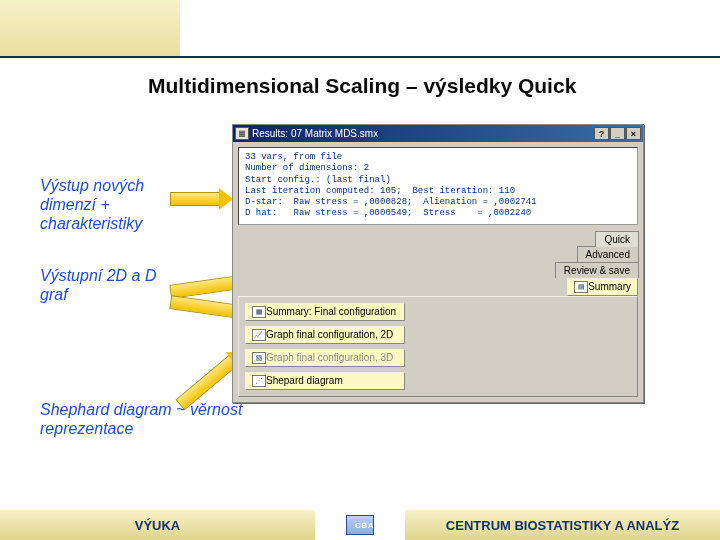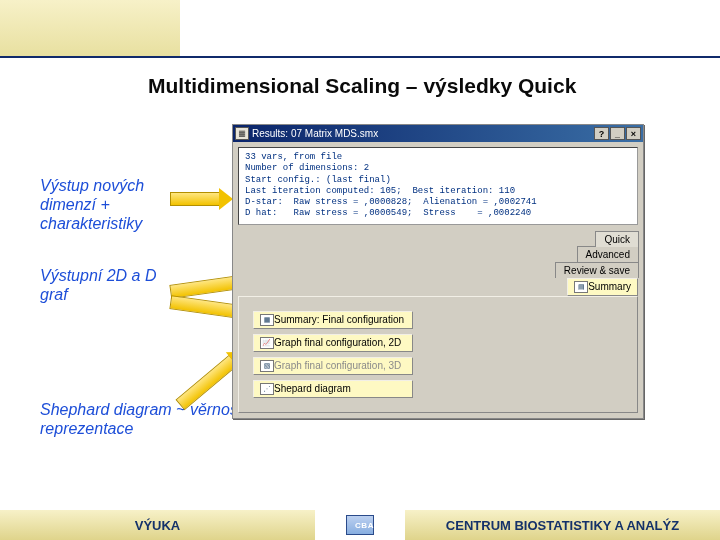--- a/index.html
+++ b/index.html
@@ -145,21 +145,21 @@
     border-left-color: #f2efe6;
     font-size: 10px;
     min-height: 18px;
   }
   .btn.wide { width: 160px; }
   .panel {
     margin: 0 5px 5px 5px;
     border: 1px solid #888;
     border-top-color: #f2efe6;
     border-left-color: #f2efe6;
-    padding: 14px;
+    padding: 6px;
     display: flex;
     gap: 8px;
     background: #d2cec3;
   }
   .left-col { display: flex; flex-direction: column; gap: 5px; }
   .right-col { display: flex; flex-direction: column; gap: 5px; margin-left: auto; width: 92px; }
   .right-col .btn { justify-content: flex-start; width: 100%; }
   .mini-icon {
     width: 14px; height: 12px;
     background: #fff;

